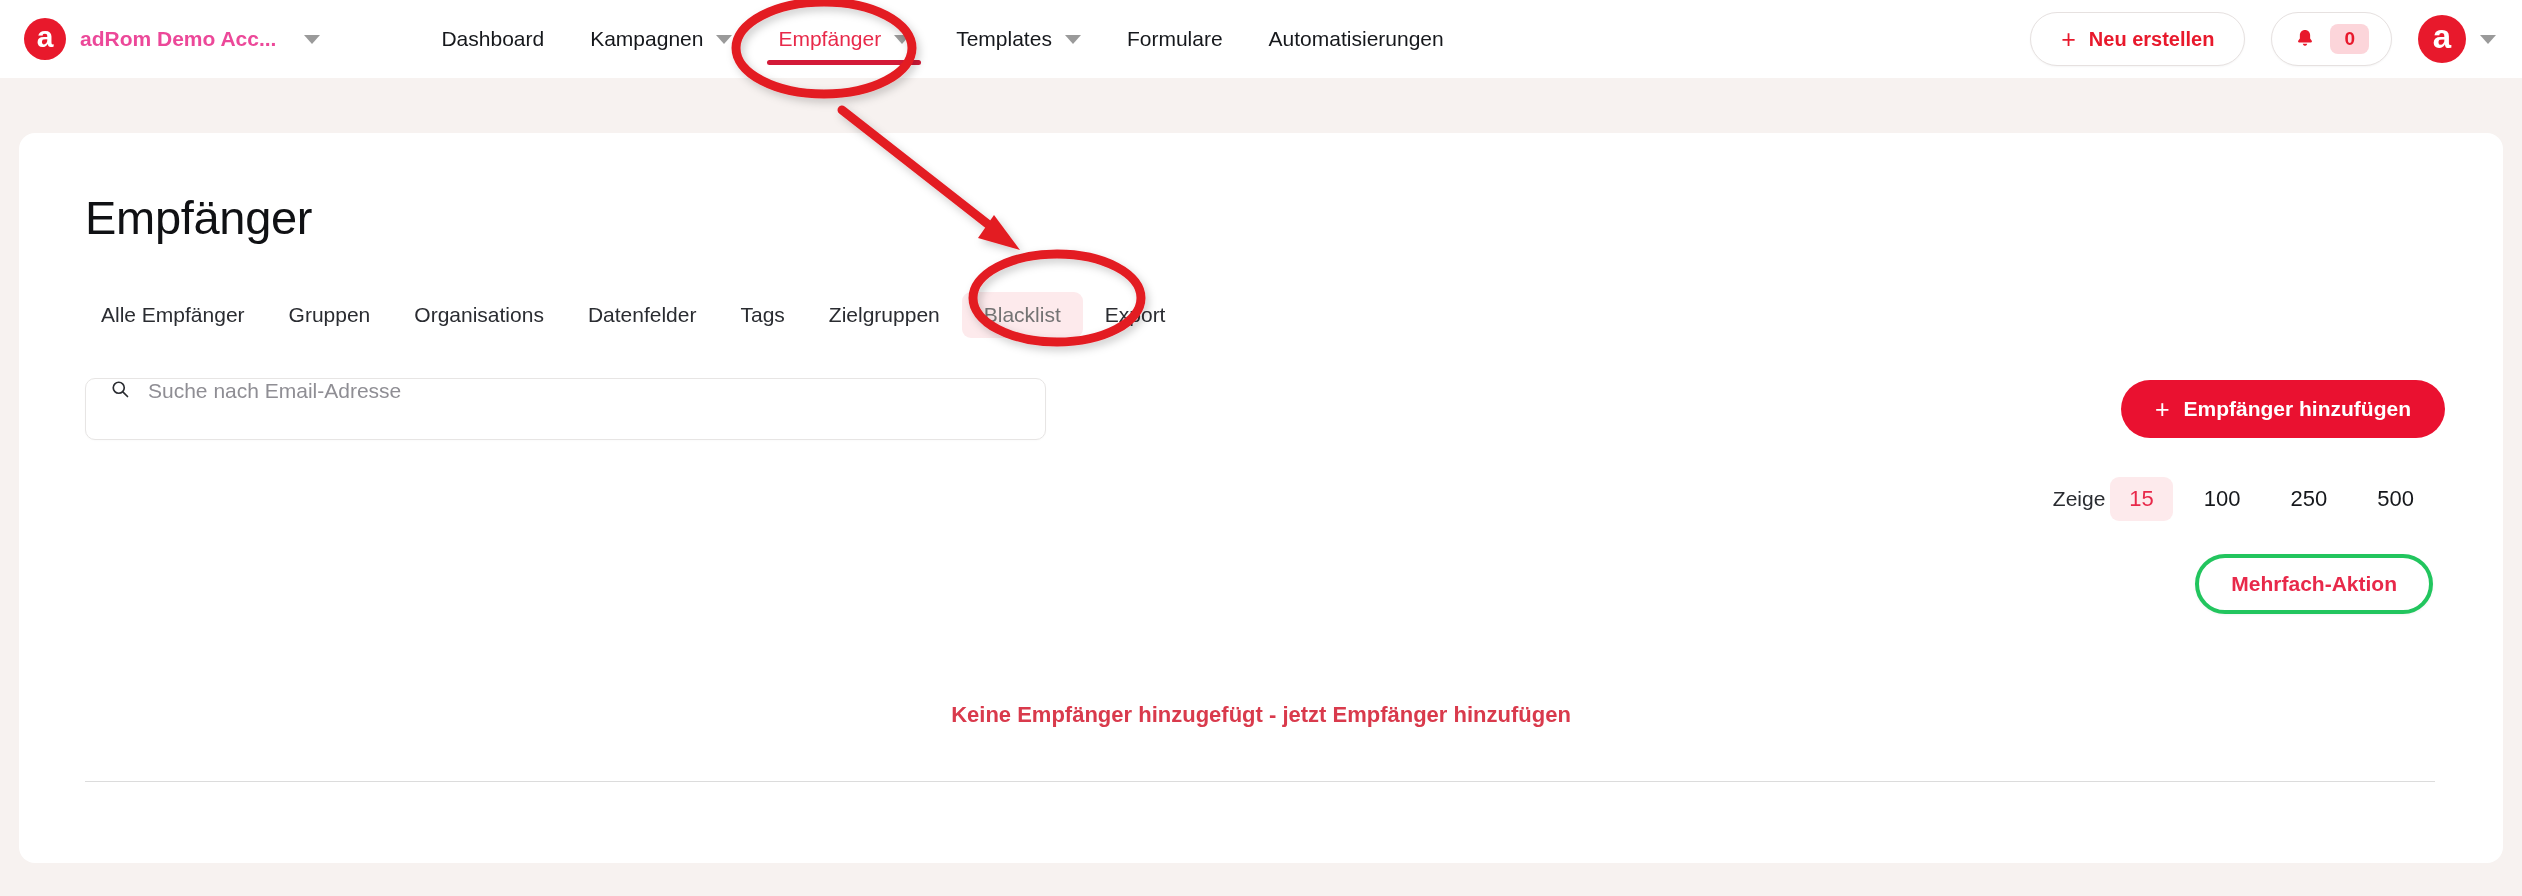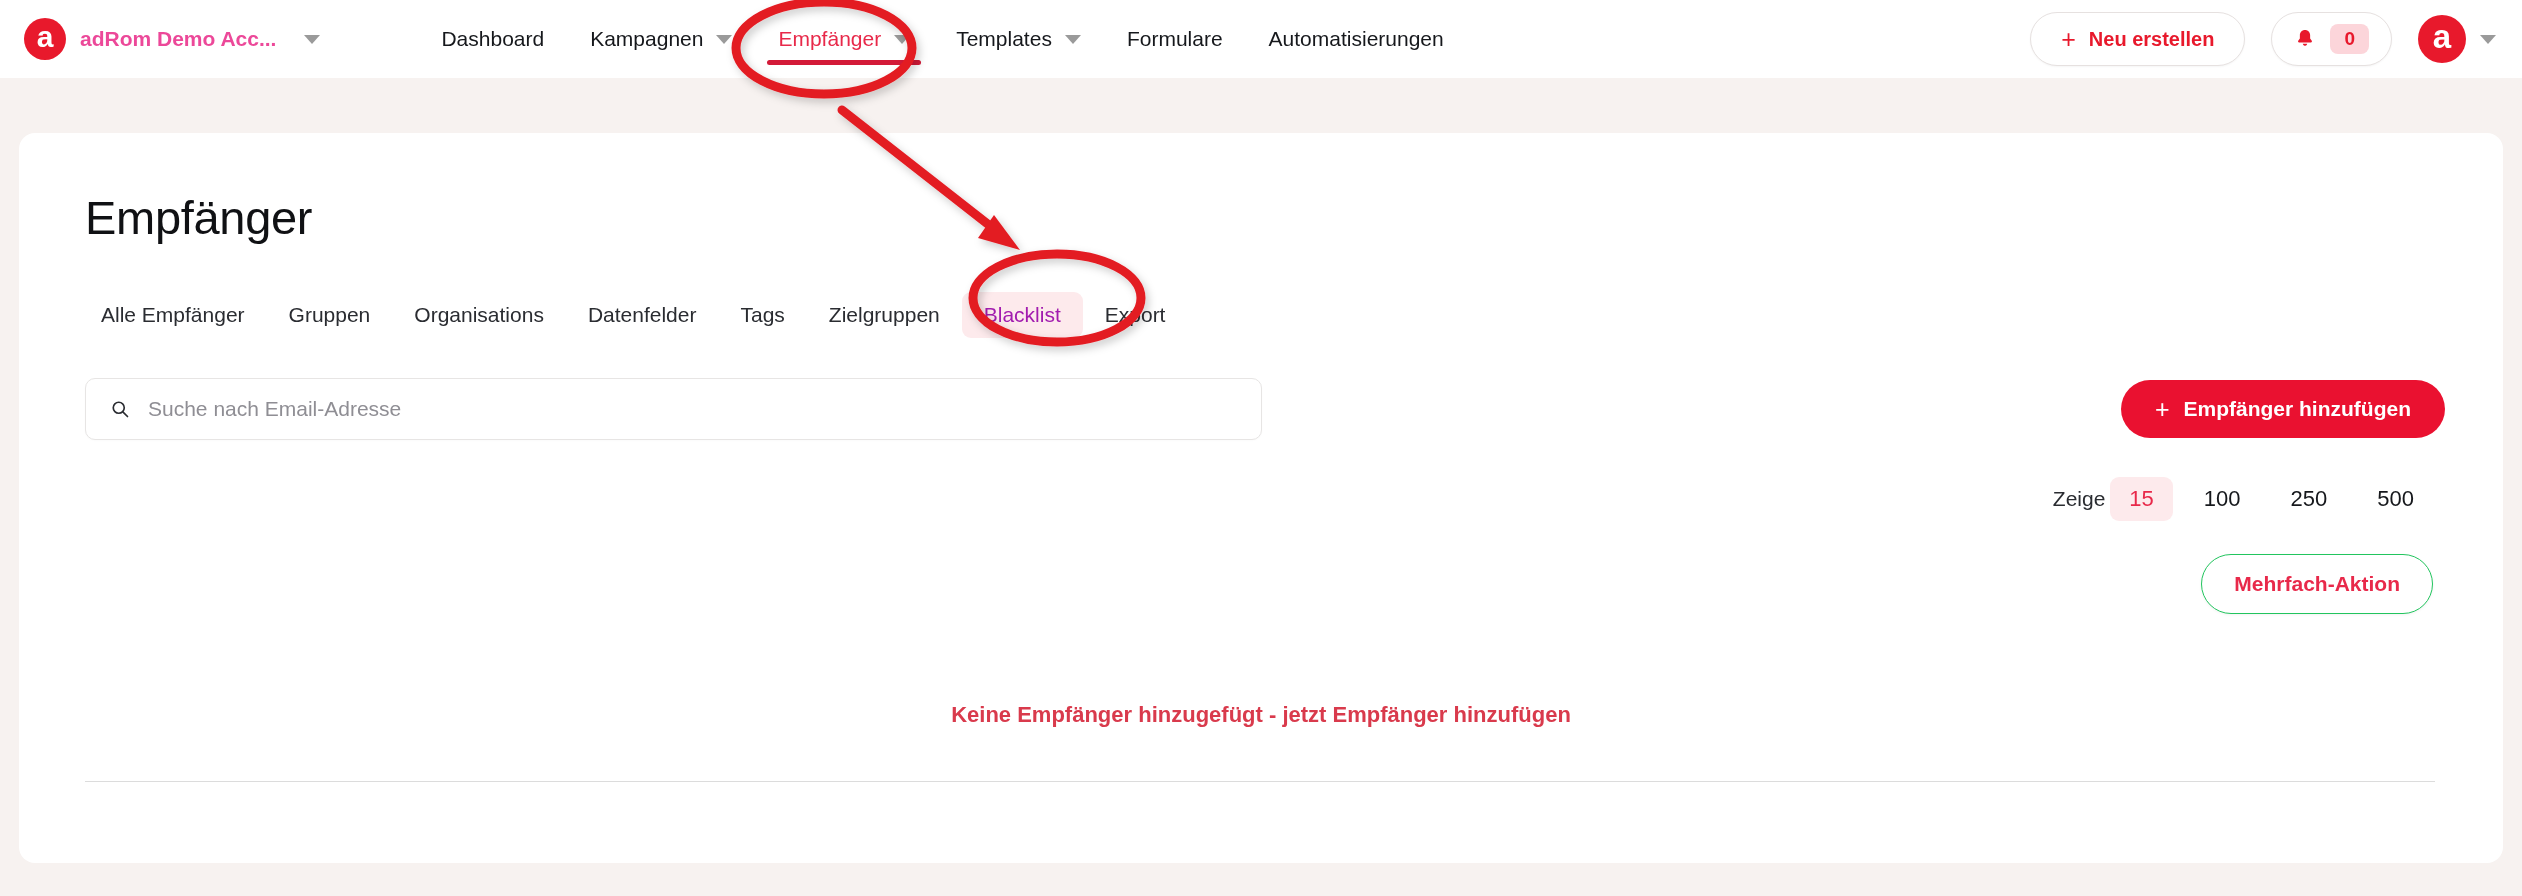--- a/index.html
+++ b/index.html
@@ -187,38 +187,38 @@
     font-size: 21px;
     color: #2a2c31;
     padding: 11px 22px;
     border-radius: 9px;
     white-space: nowrap;
     cursor: pointer;
     text-align: right;
   }
   .tab.active {
     background: #fdeaec;
-    color: #a21caf;
+    color: #737373;
   }
 
   
   .search-row {
     display: flex;
     align-items: center;
     margin: 40px 58px 0 66px;
   }
   .search-box {
     position: relative;
-    width: 1177px;
+    width: 961px;
     height: 62px;
     border: 1px solid #e7e5e4;
     border-radius: 10px;
     background: #fff;
     display: flex;
-    align-items: center;
+    align-items: flex-start;
     box-shadow: 0 1px 2px rgba(0,0,0,0.02);
   }
   .search-icon {
     margin-left: 24px;
     width: 20px; height: 20px;
     display: block;
   }
   .search-input {
     flex: 1;
     border: none;
@@ -277,21 +277,21 @@
   
   .multi-row {
     display: flex;
     justify-content: flex-end;
     margin: 33px 70px 0 0;
   }
   .btn-multi {
     height: 60px;
     padding: 0 32px;
     border-radius: 40px;
-    border: 1px solid #22c55e;
+    border: 4px solid #22c55e;
     background: #fff;
     color: #e8294a;
     font-size: 21px;
     font-weight: 700;
     cursor: pointer;
     box-shadow: 0 1px 3px rgba(0,0,0,0.05);
     font-family: "Liberation Sans", sans-serif;
   }
 
   

